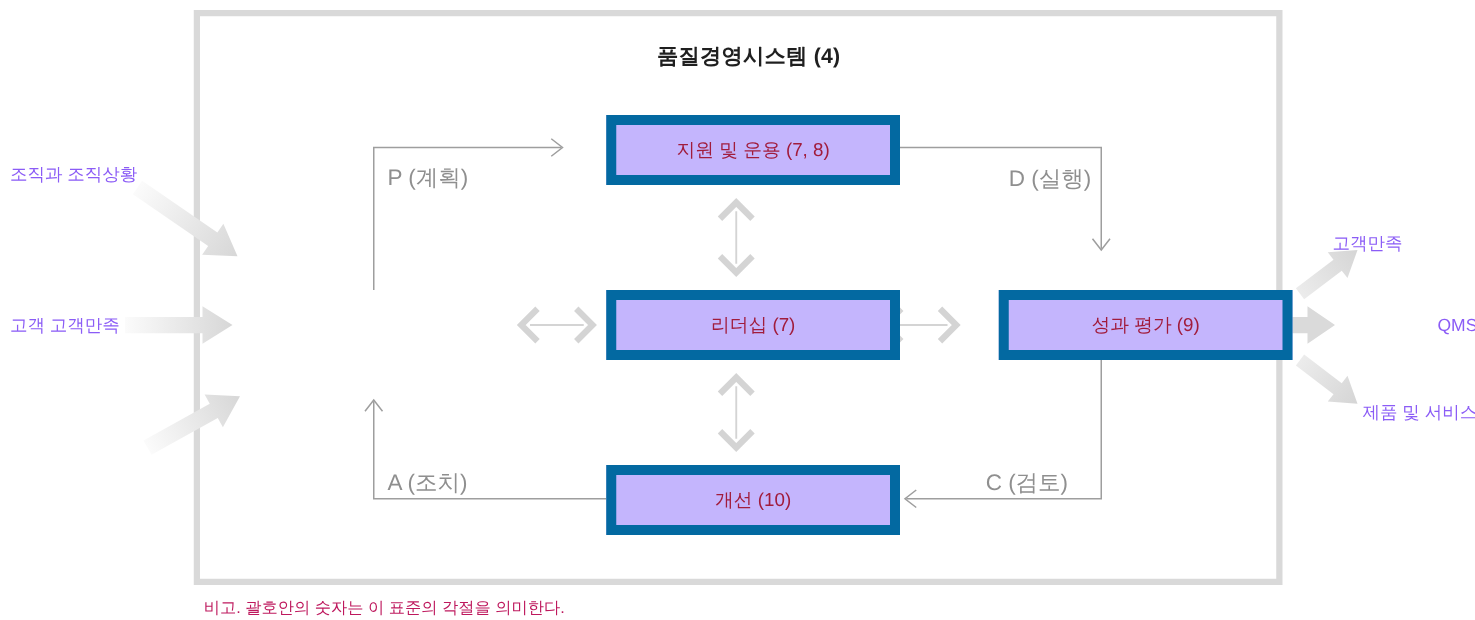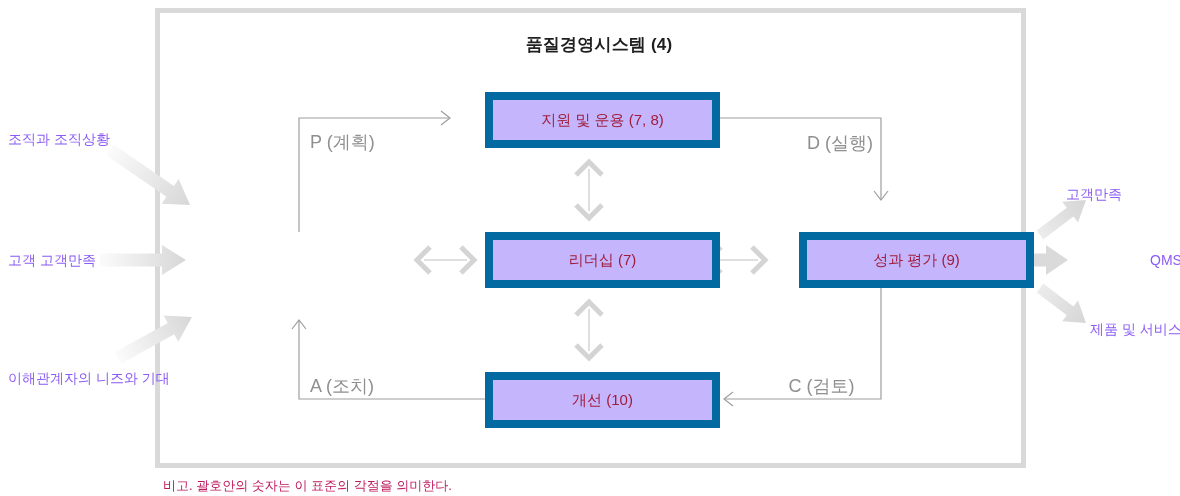--- a/index.html
+++ b/index.html
@@ -136,21 +136,20 @@
   <div class="node node-evaluation">성과 평가 (9)</div>
   <div class="node node-improvement">개선 (10)</div>
 
   <div class="pdca pdca-plan">P (계획)</div>
   <div class="pdca pdca-do">D (실행)</div>
   <div class="pdca pdca-act">A (조치)</div>
   <div class="pdca pdca-check">C (검토)</div>
 
   <div class="side-label in-0">조직과 조직상황</div>
   <div class="side-label in-1">고객 고객만족</div>
-  <div class="side-label in-2">이해관계자의 니즈와 기대</div>
 
   <div class="side-label out-0">고객만족</div>
   <div class="side-label out-1">QMS 결과</div>
   <div class="side-label out-2">제품 및 서비스</div>
 
   <div class="note">비고. 괄호안의 숫자는 이 표준의 각절을 의미한다.</div>
 
 </div>
 
 </body></html>

